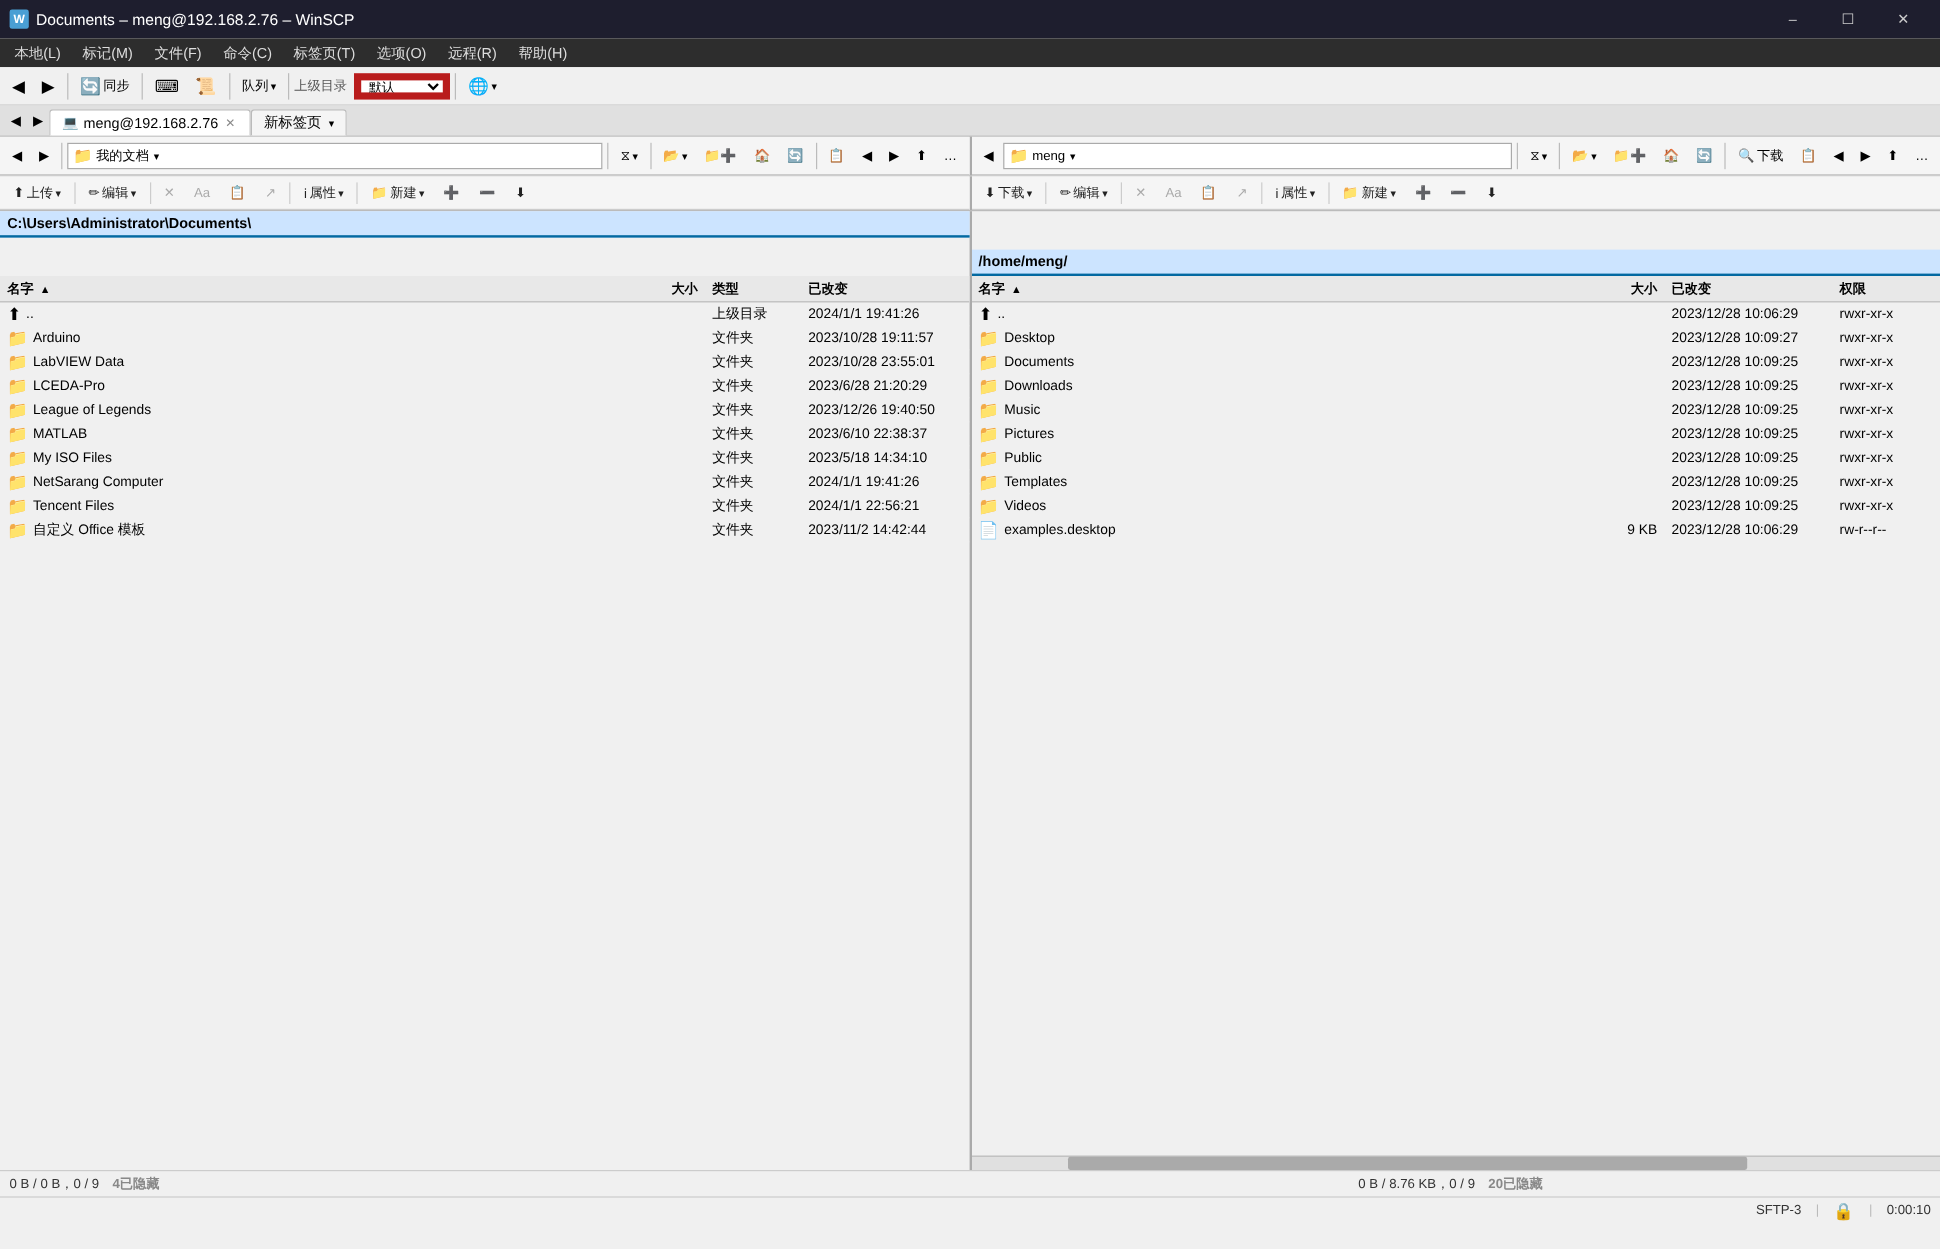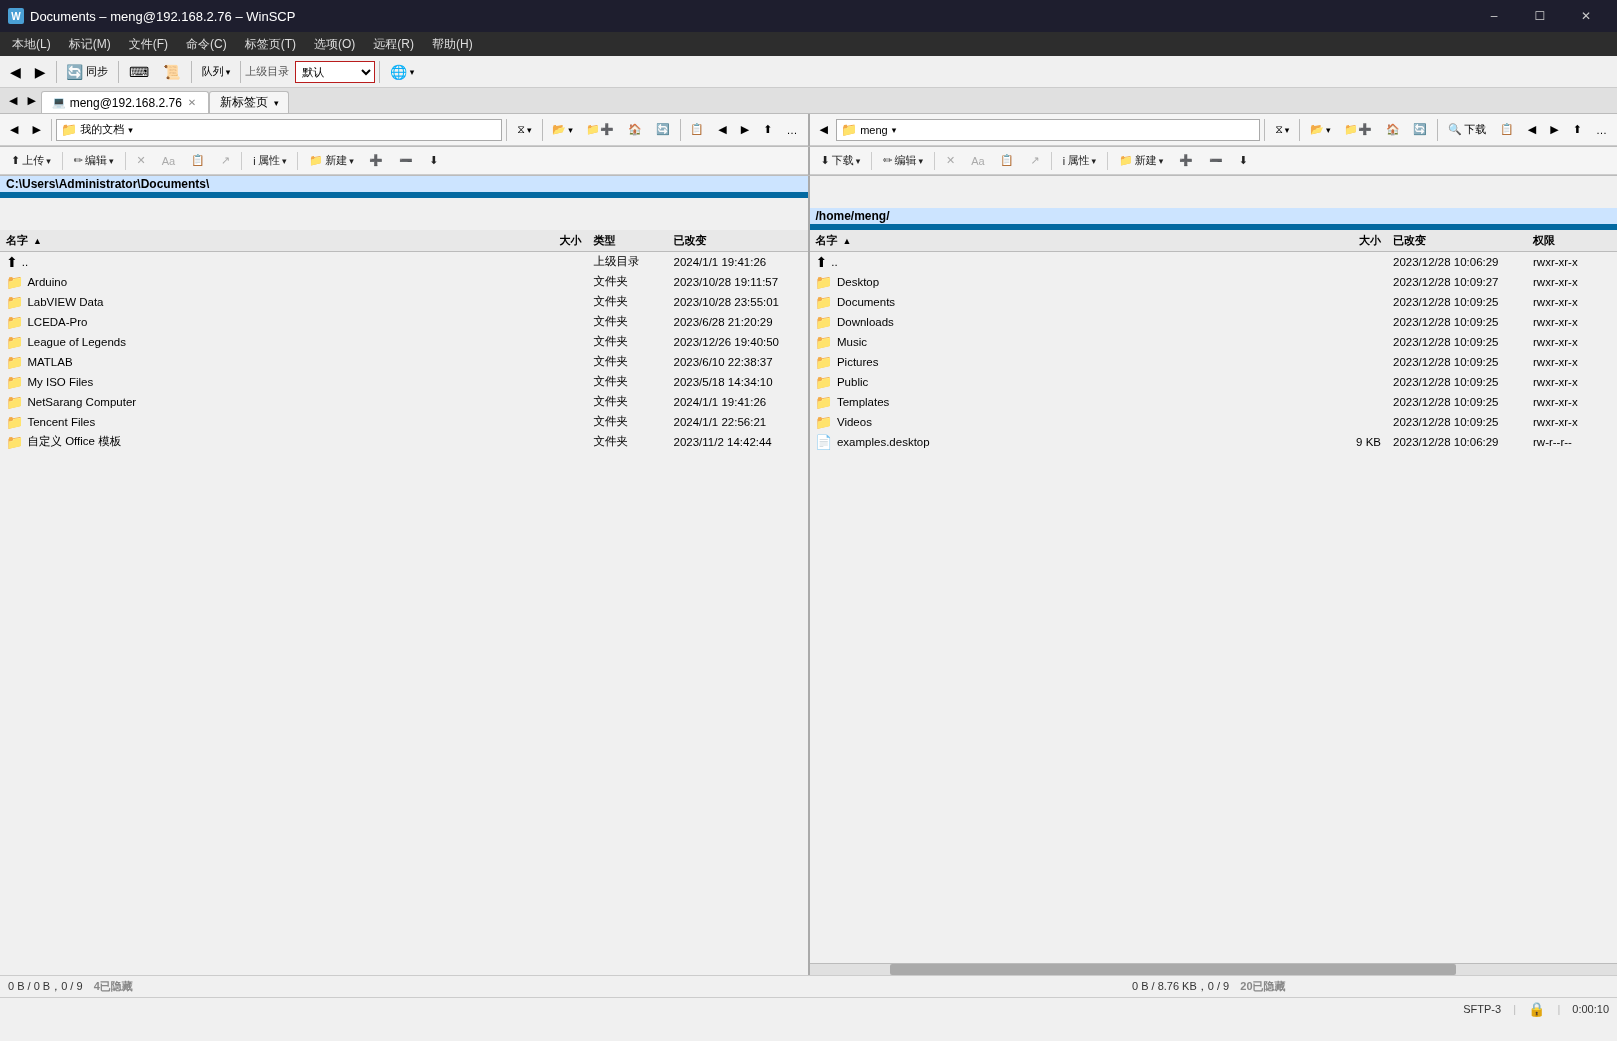--- a/index.html
+++ b/index.html
@@ -80,21 +80,21 @@
       border-radius: 2px;
       font-size: 11px;
       height: 26px;
       white-space: nowrap;
     }
     .tb-sep { width: 1px; height: 22px; background: #bbb; margin: 0 2px; }
     .tb-icon { font-size: 14px; }
     .tb-arrow { font-size: 9px; }
     .transfer-select {
       height: 22px; font-size: 11px;
-      border: 1px solid #b91c1c; background: white;
+      border: 6px solid #b91c1c; background: white;
       padding: 0 2px;
       min-width: 80px;
     }
 
     
     #tab-bar {
       background: #e0e0e0;
       border-bottom: 1px solid #bbb;
       height: 26px;
       display: flex;
@@ -167,21 +167,21 @@
 
     
     .path-bar {
       background: #cce4ff;
       height: 22px;
       display: flex;
       align-items: center;
       padding: 0 6px;
       font-size: 12px;
       font-weight: bold;
-      border-bottom: 6px solid #0369a1;
+      border-bottom: 2px solid #0369a1;
     }
 
     
     .file-pane {
       flex: 1;
       display: flex;
       flex-direction: column;
       border-right: 1px solid #ccc;
       overflow: hidden;
     }

